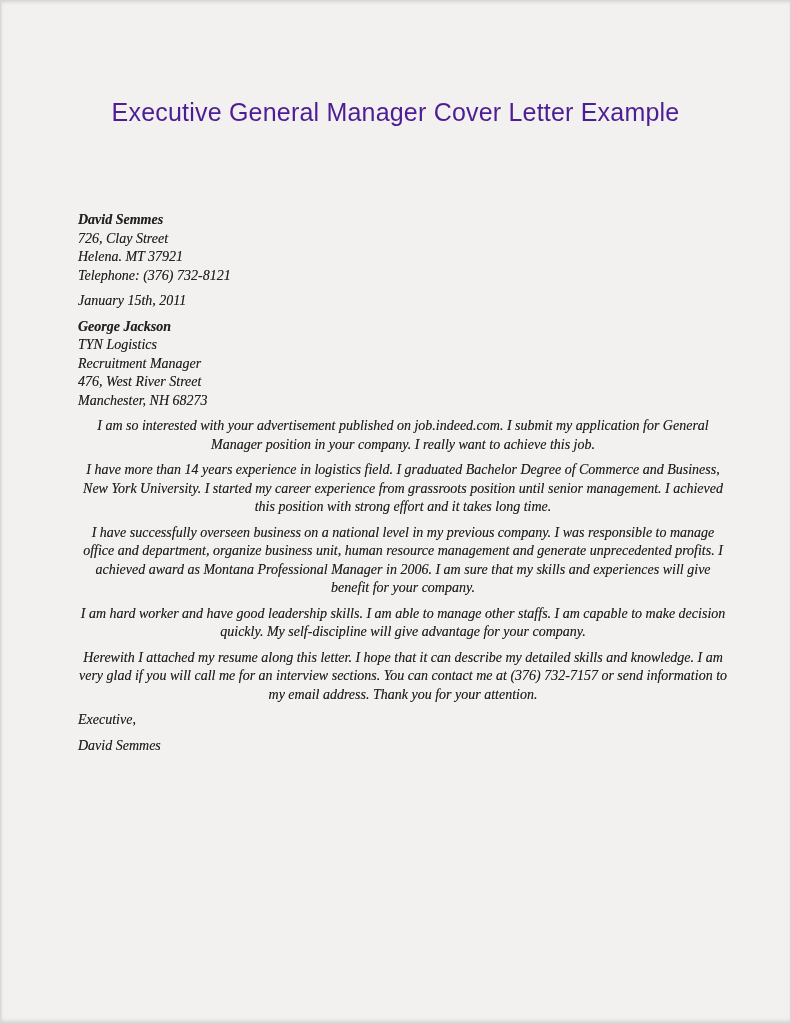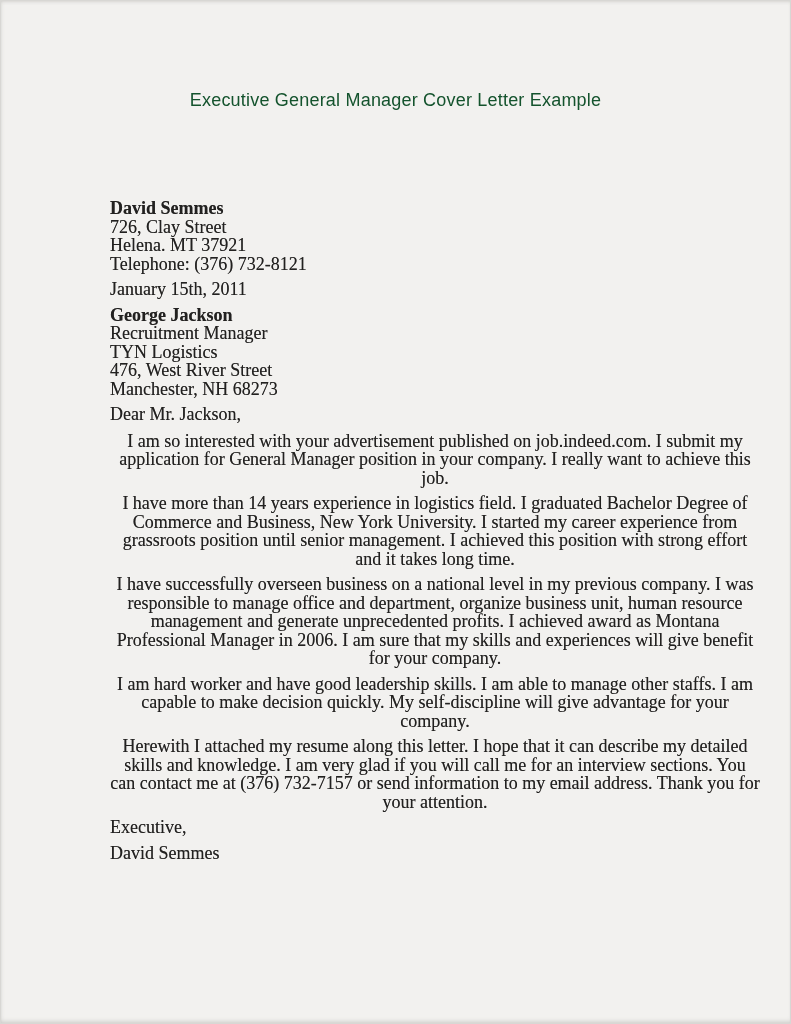--- a/index.html
+++ b/index.html
@@ -16,36 +16,37 @@
     box-shadow:
       inset 0 0 0 1px #d8d7d4,
       inset 0 3px 4px -2px #c7c6c3,
       inset 0 -4px 5px -2px #c9c8c4,
       inset 3px 0 4px -2px #dedddA;
     overflow: hidden;
     font-family: "Liberation Serif", serif;
     color: #222120;
   }
   .doc-title {
-    margin: 0;
+    margin: 12px;
     padding-top: 89px;
     text-align: center;
     font-family: "Liberation Sans", sans-serif;
     font-weight: 400;
-    font-size: 18px;
+    font-size: 25px;
     line-height: 23px;
     letter-spacing: 0.2px;
-    color: #14532d;
+    color: #4c1d95;
   }
   .letter-body {
     width: 650px;
-    margin: 87px 0 0 110px;
-    font-size: 18px;
+    margin: 87px 0 0 78px;
+    font-size: 14px;
     line-height: 18.5px;
     text-shadow: 0 0 0.6px rgba(45, 43, 41, 0.55);
+    font-style: italic;
   }
   .line { margin: 0; }
   .bold { font-weight: 700; }
   .block { margin: 0 0 7px 0; }
   .date-line { margin: 0 0 7px 0; }
   .salutation-line { margin: 0 0 8px 0; }
   .letter-body p {
     margin: 0 0 7px 0;
     text-align: center;
   }
@@ -65,27 +66,26 @@
       <div class="line bold">David Semmes</div>
       <div class="line">726, Clay Street</div>
       <div class="line">Helena. MT 37921</div>
       <div class="line">Telephone: (376) 732-8121</div>
     </div>
 
     <div class="line date-line">January 15th, 2011</div>
 
     <div class="block">
       <div class="line bold">George Jackson</div>
+      <div class="line">TYN Logistics</div>
       <div class="line">Recruitment Manager</div>
-      <div class="line">TYN Logistics</div>
       <div class="line">476, West River Street</div>
       <div class="line">Manchester, NH 68273</div>
     </div>
 
-    <div class="line salutation-line">Dear Mr. Jackson,</div>
 
     <p>I am so interested with your advertisement published on job.indeed.com. I submit my application for General Manager position in your company. I really want to achieve this job.</p>
     <p>I have more than 14 years experience in logistics field. I graduated Bachelor Degree of Commerce and Business, New York University. I started my career experience from grassroots position until senior management. I achieved this position with strong effort and it takes long time.</p>
     <p>I have successfully overseen business on a national level in my previous company. I was responsible to manage office and department, organize business unit, human resource management and generate unprecedented profits. I achieved award as Montana Professional Manager in 2006. I am sure that my skills and experiences will give benefit for your company.</p>
     <p>I am hard worker and have good leadership skills. I am able to manage other staffs. I am capable to make decision quickly. My self-discipline will give advantage for your company.</p>
     <p>Herewith I attached my resume along this letter. I hope that it can describe my detailed skills and knowledge. I am very glad if you will call me for an interview sections. You can contact me at (376) 732-7157 or send information to my email address. Thank you for your attention.</p>
 
     <div class="line closing-line">Executive,</div>
     <div class="line signature-line">David Semmes</div>
 

